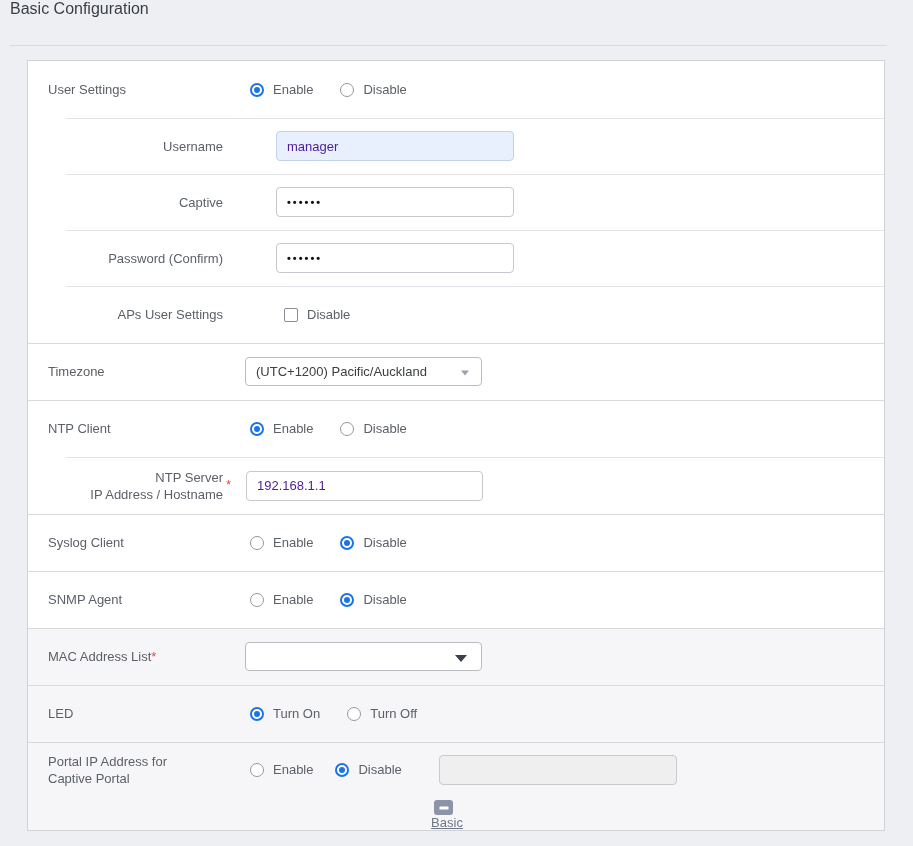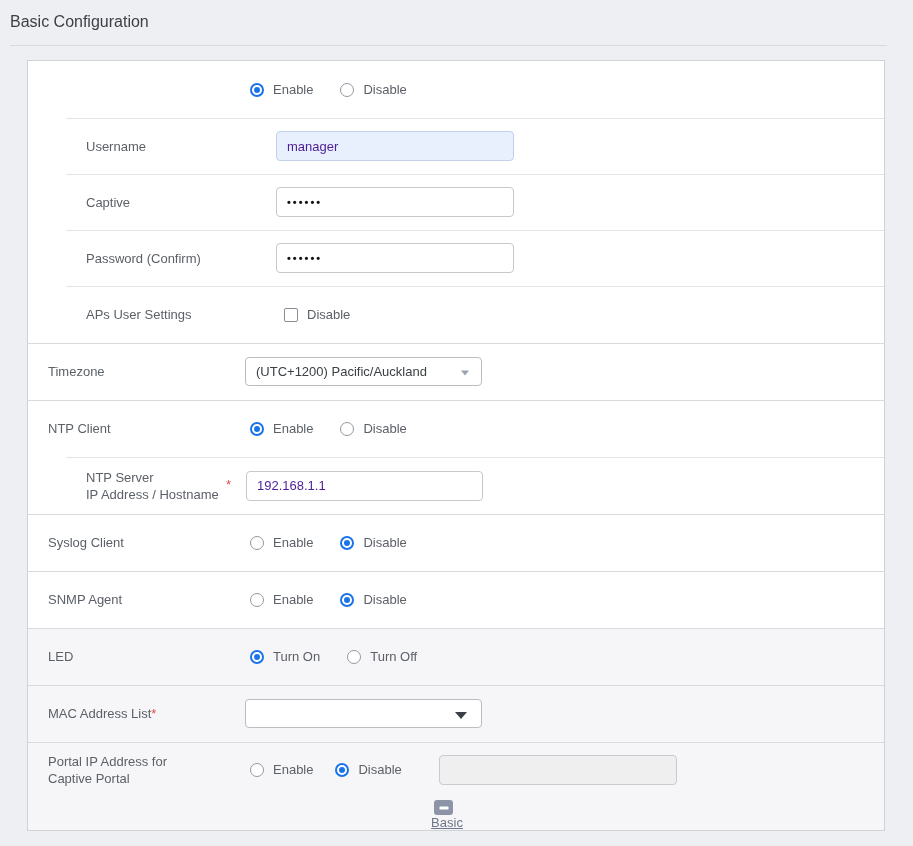--- a/index.html
+++ b/index.html
@@ -5,21 +5,21 @@
   html,body{margin:0;padding:0;}
   body{
     width:913px;height:846px;
     background:#edeff3;
     font-family:"Liberation Sans","DejaVu Sans",sans-serif;
     position:relative;
     overflow:hidden;
     -webkit-font-smoothing:antialiased;
   }
   .page-title{
-    position:absolute;left:10px;top:13px;
+    position:absolute;left:10px;top:0;
     font-size:16px;color:#3b3f44;
   }
   .title-rule{
     position:absolute;left:10px;top:45px;width:877px;height:0;
     border-top:1px solid #d7d9dd;
   }
   .panel{
     position:absolute;left:27px;top:60px;width:858px;
     background:#ffffff;
     border:1px solid #cfd2d6;
@@ -38,21 +38,21 @@
   .row .sep{
     position:absolute;top:0;left:0;right:0;height:1px;background:#dadadd;
   }
   .row .sep.indent{left:38px;background:#e4e4e7;}
   .row-label{
     font-size:13px;color:#5c6168;
     padding-left:20px;
     width:175px;
     line-height:17px;
   }
-  .row-label.sub{padding-left:58px;width:137px;}
+  .row-label.sub{padding-left:58px;width:137px;text-align:right;}
   .required{color:#e04f45;font-size:13px;}
   .req-float{
     position:absolute;left:198px;top:50%;transform:translateY(-60%);
   }
   .control{
     position:absolute;left:218px;top:0;bottom:0;
     display:flex;align-items:center;
   }
   .control.sub-input{left:248px;}
   
@@ -128,20 +128,21 @@
 </style>
 </head>
 <body>
 
 <div class="page-title">Basic Configuration</div>
 <div class="title-rule"></div>
 
 <div class="panel">
 
   <div class="row">
+    <div class="row-label">User Settings</div>
     <div class="control" style="left:222px;">
       <div class="radio-opt">
         <span class="radio checked"></span>
         <span class="radio-text">Enable</span>
       </div>
       <div class="radio-opt">
         <span class="radio"></span>
         <span class="radio-text">Disable</span>
       </div>
     </div>
@@ -245,46 +246,46 @@
       </div>
       <div class="radio-opt">
         <span class="radio checked"></span>
         <span class="radio-text">Disable</span>
       </div>
     </div>
   </div>
 
   <div class="row gray">
     <div class="sep"></div>
-    <div class="row-label">LED</div>
-    <div class="control" style="left:222px;">
-      <div class="radio-opt">
-        <span class="radio checked"></span>
-        <span class="radio-text">Turn On</span>
-      </div>
-      <div class="radio-opt">
-        <span class="radio"></span>
-        <span class="radio-text">Turn Off</span>
-      </div>
-    </div>
-  </div>
-
-  <div class="row gray">
-    <div class="sep"></div>
     <div class="row-label">
       <span>MAC Address List</span><span class="required">*</span>
     </div>
     <div class="control" style="left:217px;">
       <div class="select">
         <span></span>
         <span class="caret-big"></span>
       </div>
     </div>
   </div>
 
+  <div class="row gray">
+    <div class="sep"></div>
+    <div class="row-label">LED</div>
+    <div class="control" style="left:222px;">
+      <div class="radio-opt">
+        <span class="radio checked"></span>
+        <span class="radio-text">Turn On</span>
+      </div>
+      <div class="radio-opt">
+        <span class="radio"></span>
+        <span class="radio-text">Turn Off</span>
+      </div>
+    </div>
+  </div>
+
   <div class="row gray h55">
     <div class="sep"></div>
     <div class="row-label">
       <div>Portal IP Address for</div>
       <div>Captive Portal</div>
     </div>
     <div class="control" style="left:222px;">
       <div class="radio-opt" style="margin-right:22px;">
         <span class="radio"></span>
         <span class="radio-text">Enable</span>

